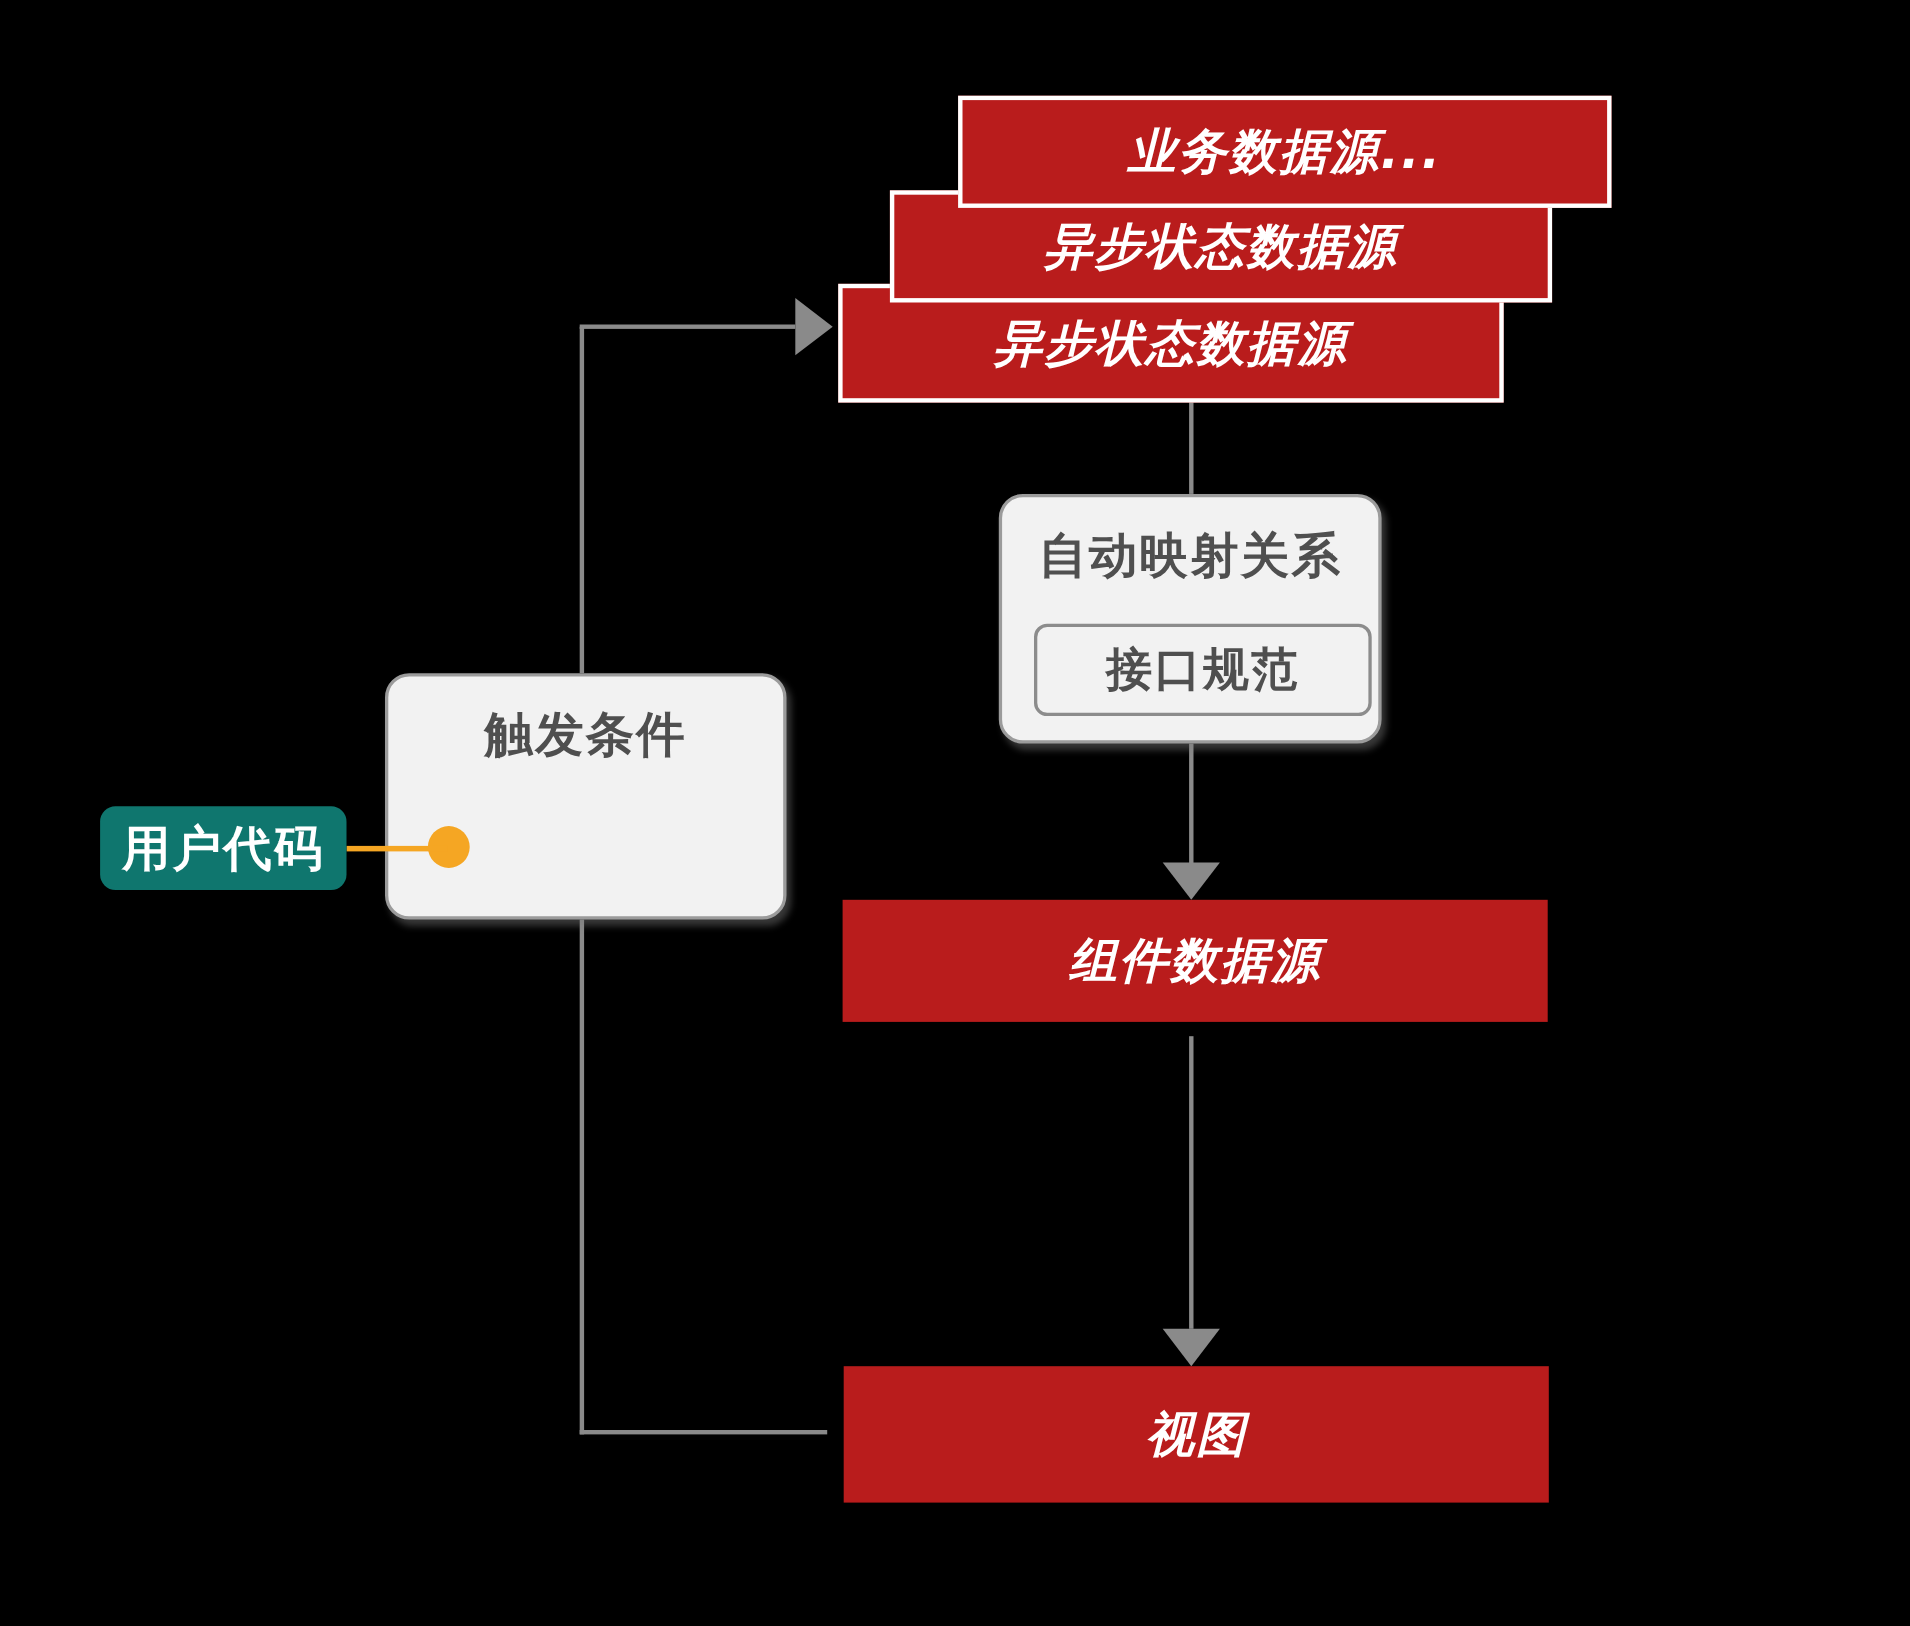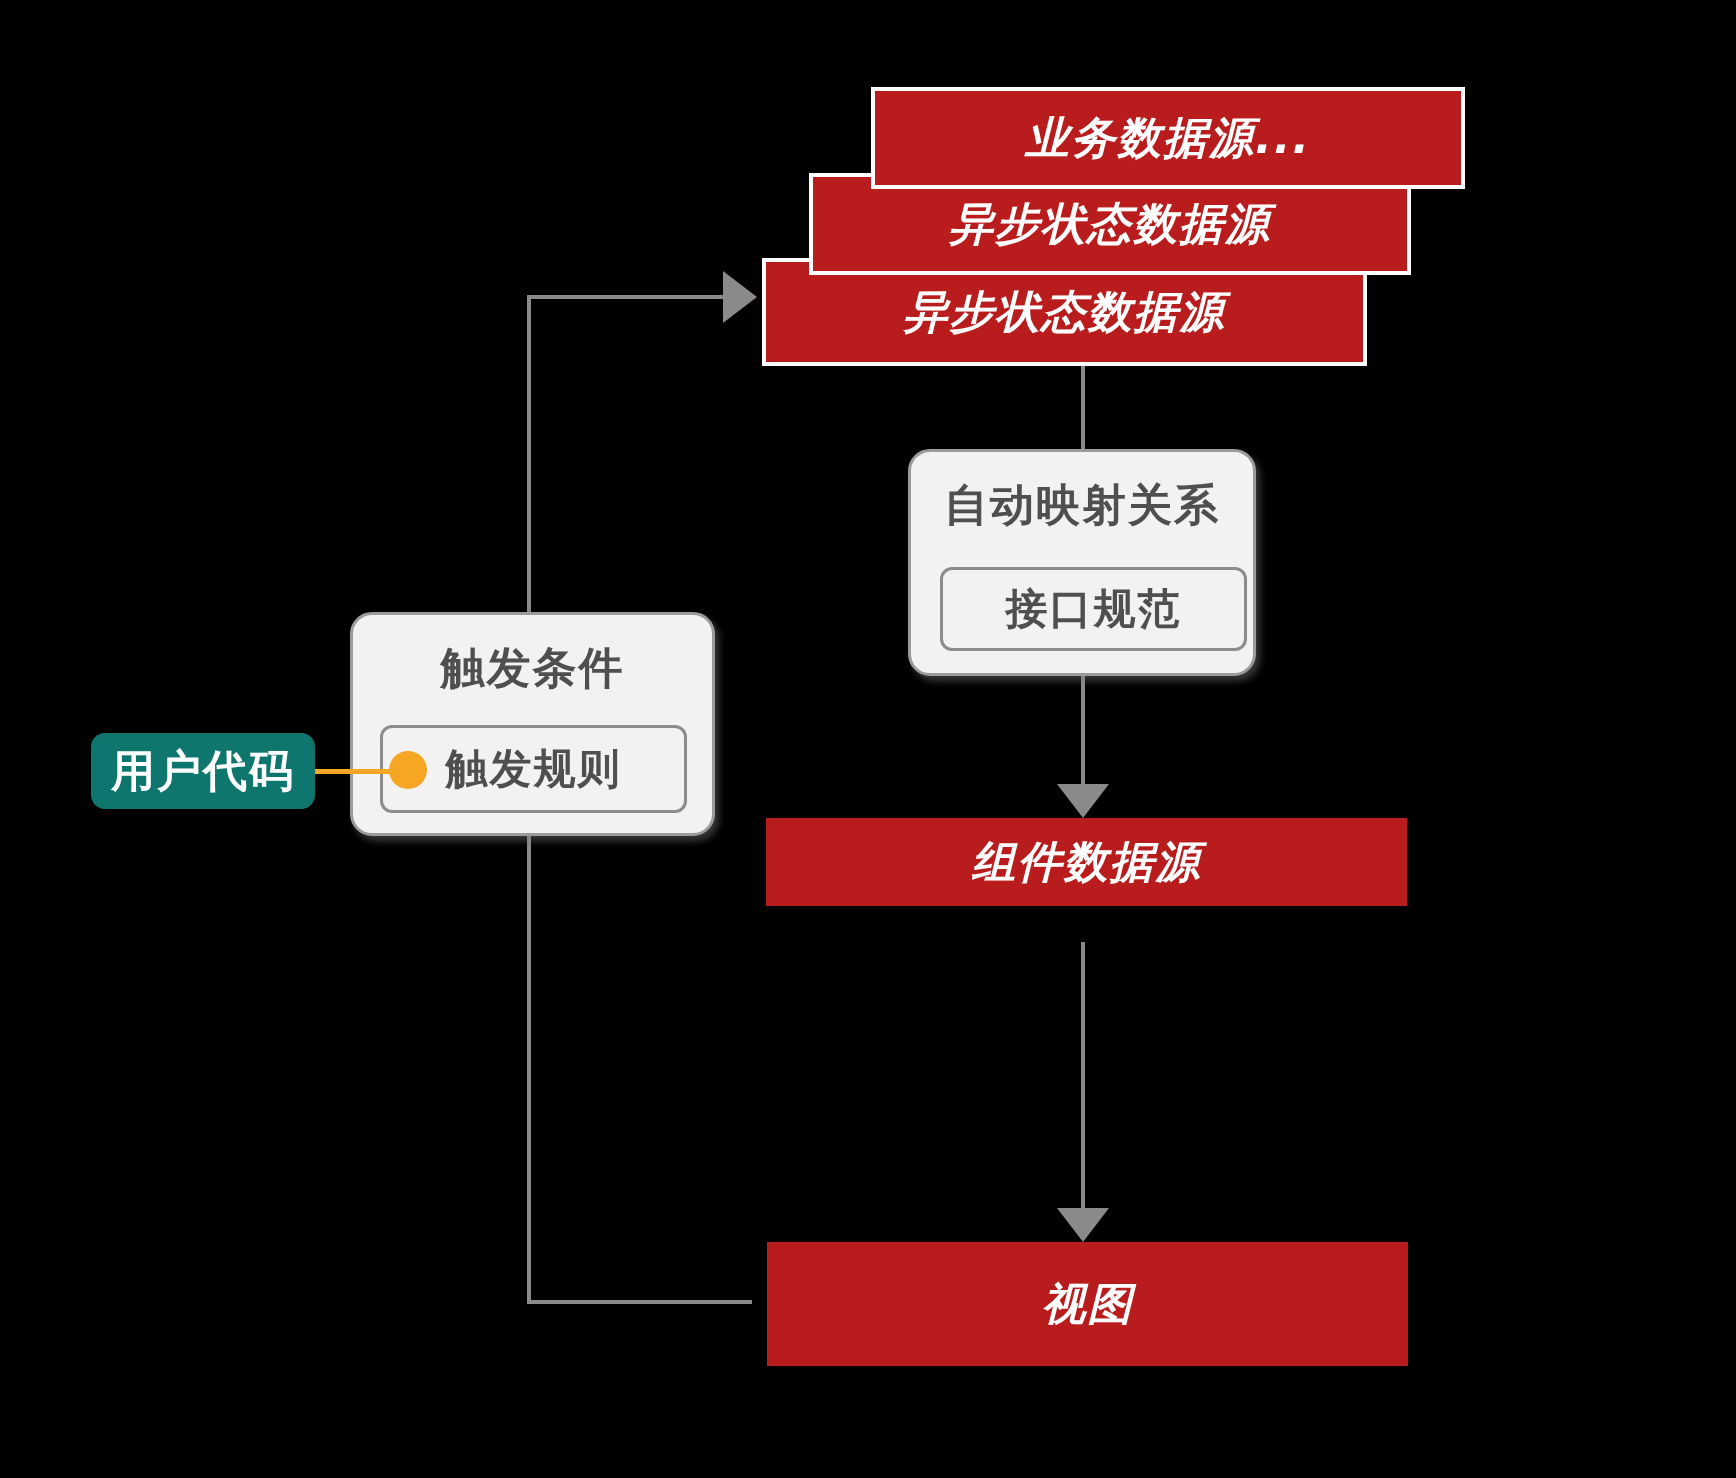--- a/index.html
+++ b/index.html
@@ -26,21 +26,21 @@
     align-items: center;
     justify-content: center;
     box-sizing: border-box;
     letter-spacing: 2px;
     font-style: italic;
   }
   .blue-box.bordered { border: 4px solid #fff; }
   #box-business   { left: 871px; top:  87px; width: 594px; height: 102px; z-index: 3; }
   #box-formstate  { left: 809px; top: 173px; width: 602px; height: 102px; z-index: 2; }
   #box-asyncstate { left: 762px; top: 258px; width: 605px; height: 108px; z-index: 1; }
-  #box-component  { left: 766px; top: 818px; width: 641px; height: 88px; }
+  #box-component  { left: 766px; top: 818px; width: 641px; height: 111px; }
   #box-view       { left: 767px; top: 1242px; width: 641px; height: 124px; }
 
   
   .panel {
     position: absolute;
     background: #F2F2F2;
     border: 3px solid #9B9B9B;
     border-radius: 22px;
     box-sizing: border-box;
     box-shadow: 4px 5px 7px rgba(125,125,125,0.45);
@@ -151,21 +151,20 @@
   <div id="line-trig-down" class="gline"></div>
   <div id="line-trig-down-h" class="gline"></div>
 
   <div id="panel-automap" class="panel">
     <div class="panel-title">自动映射关系</div>
     <div id="chip-interface" class="chip">接口规范</div>
   </div>
 
   <div id="panel-trigger" class="panel">
     <div class="panel-title">触发条件</div>
-    <div id="chip-rule" class="chip">触发规则</div>
     <div style="position:absolute; left:27px; top:110px; width:307px; height:88px; pointer-events:none;">
       <div id="rule-dot"></div>
     </div>
   </div>
 
   <div id="orange-connector"></div>
   <div id="user-code">用户代码</div>
 
   <div id="box-component" class="blue-box">组件数据源</div>
   <div id="box-view" class="blue-box">视图</div>

